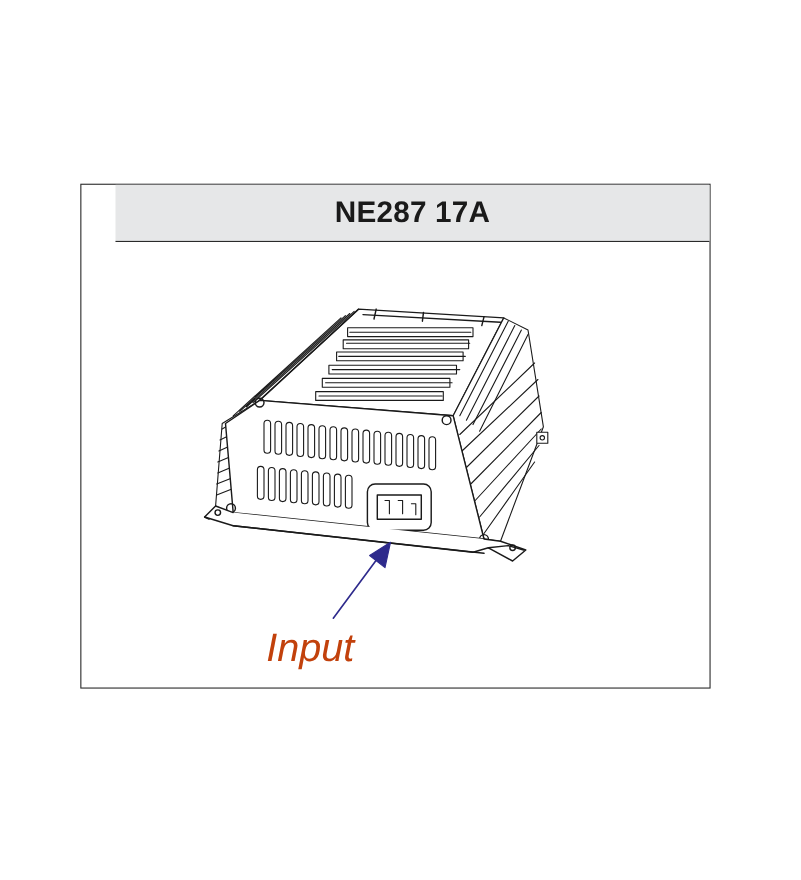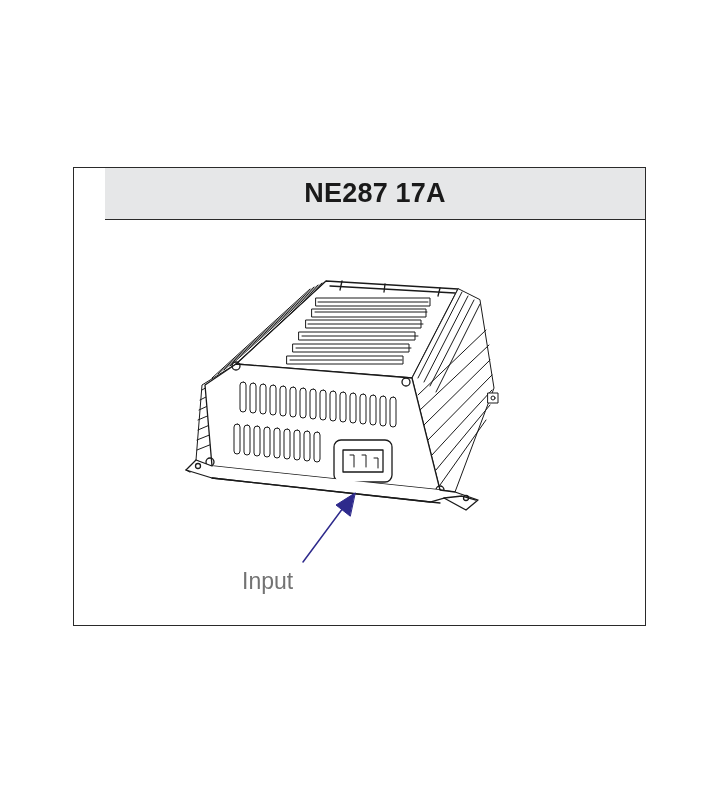--- a/index.html
+++ b/index.html
@@ -1,21 +1,21 @@
 <!DOCTYPE html>
 <html><head>
 <meta charset="utf-8">
 <style>
   html, body { margin:0; padding:0; background:#ffffff; }
   body { width:728px; height:800px; position:relative; overflow:hidden; font-family:"Liberation Sans", sans-serif; }
   .frame { position:absolute; left:73px; top:167px; width:573px; height:459px; border:1px solid #2a2a2a; box-sizing:border-box; background:#fff;padding-left:31px; }
   .header { height:51px; background:#e6e7e8; border-bottom:1px solid #2a2a2a; display:flex; align-items:center; justify-content:center; }
   .header h1 { margin:0; font-size:27px; font-weight:bold; color:#1a1a1a; letter-spacing:0.2px; }
   .drawing { position:absolute; left:0; top:0; width:728px; height:800px; }
-  .label { position:absolute; left:242px; top:568px; font-size:23px; color:#737373; font-family:"Liberation Sans", sans-serif; }
+  .label { position:absolute; left:242px; top:568px; font-size:36px; color:#c2410c; font-family:"Liberation Sans", sans-serif;font-style:italic; }
 </style>
 </head>
 <body>
 
 <div class="frame">
   <div class="header">
     <h1>NE287 17A</h1>
   </div>
 </div>
 

